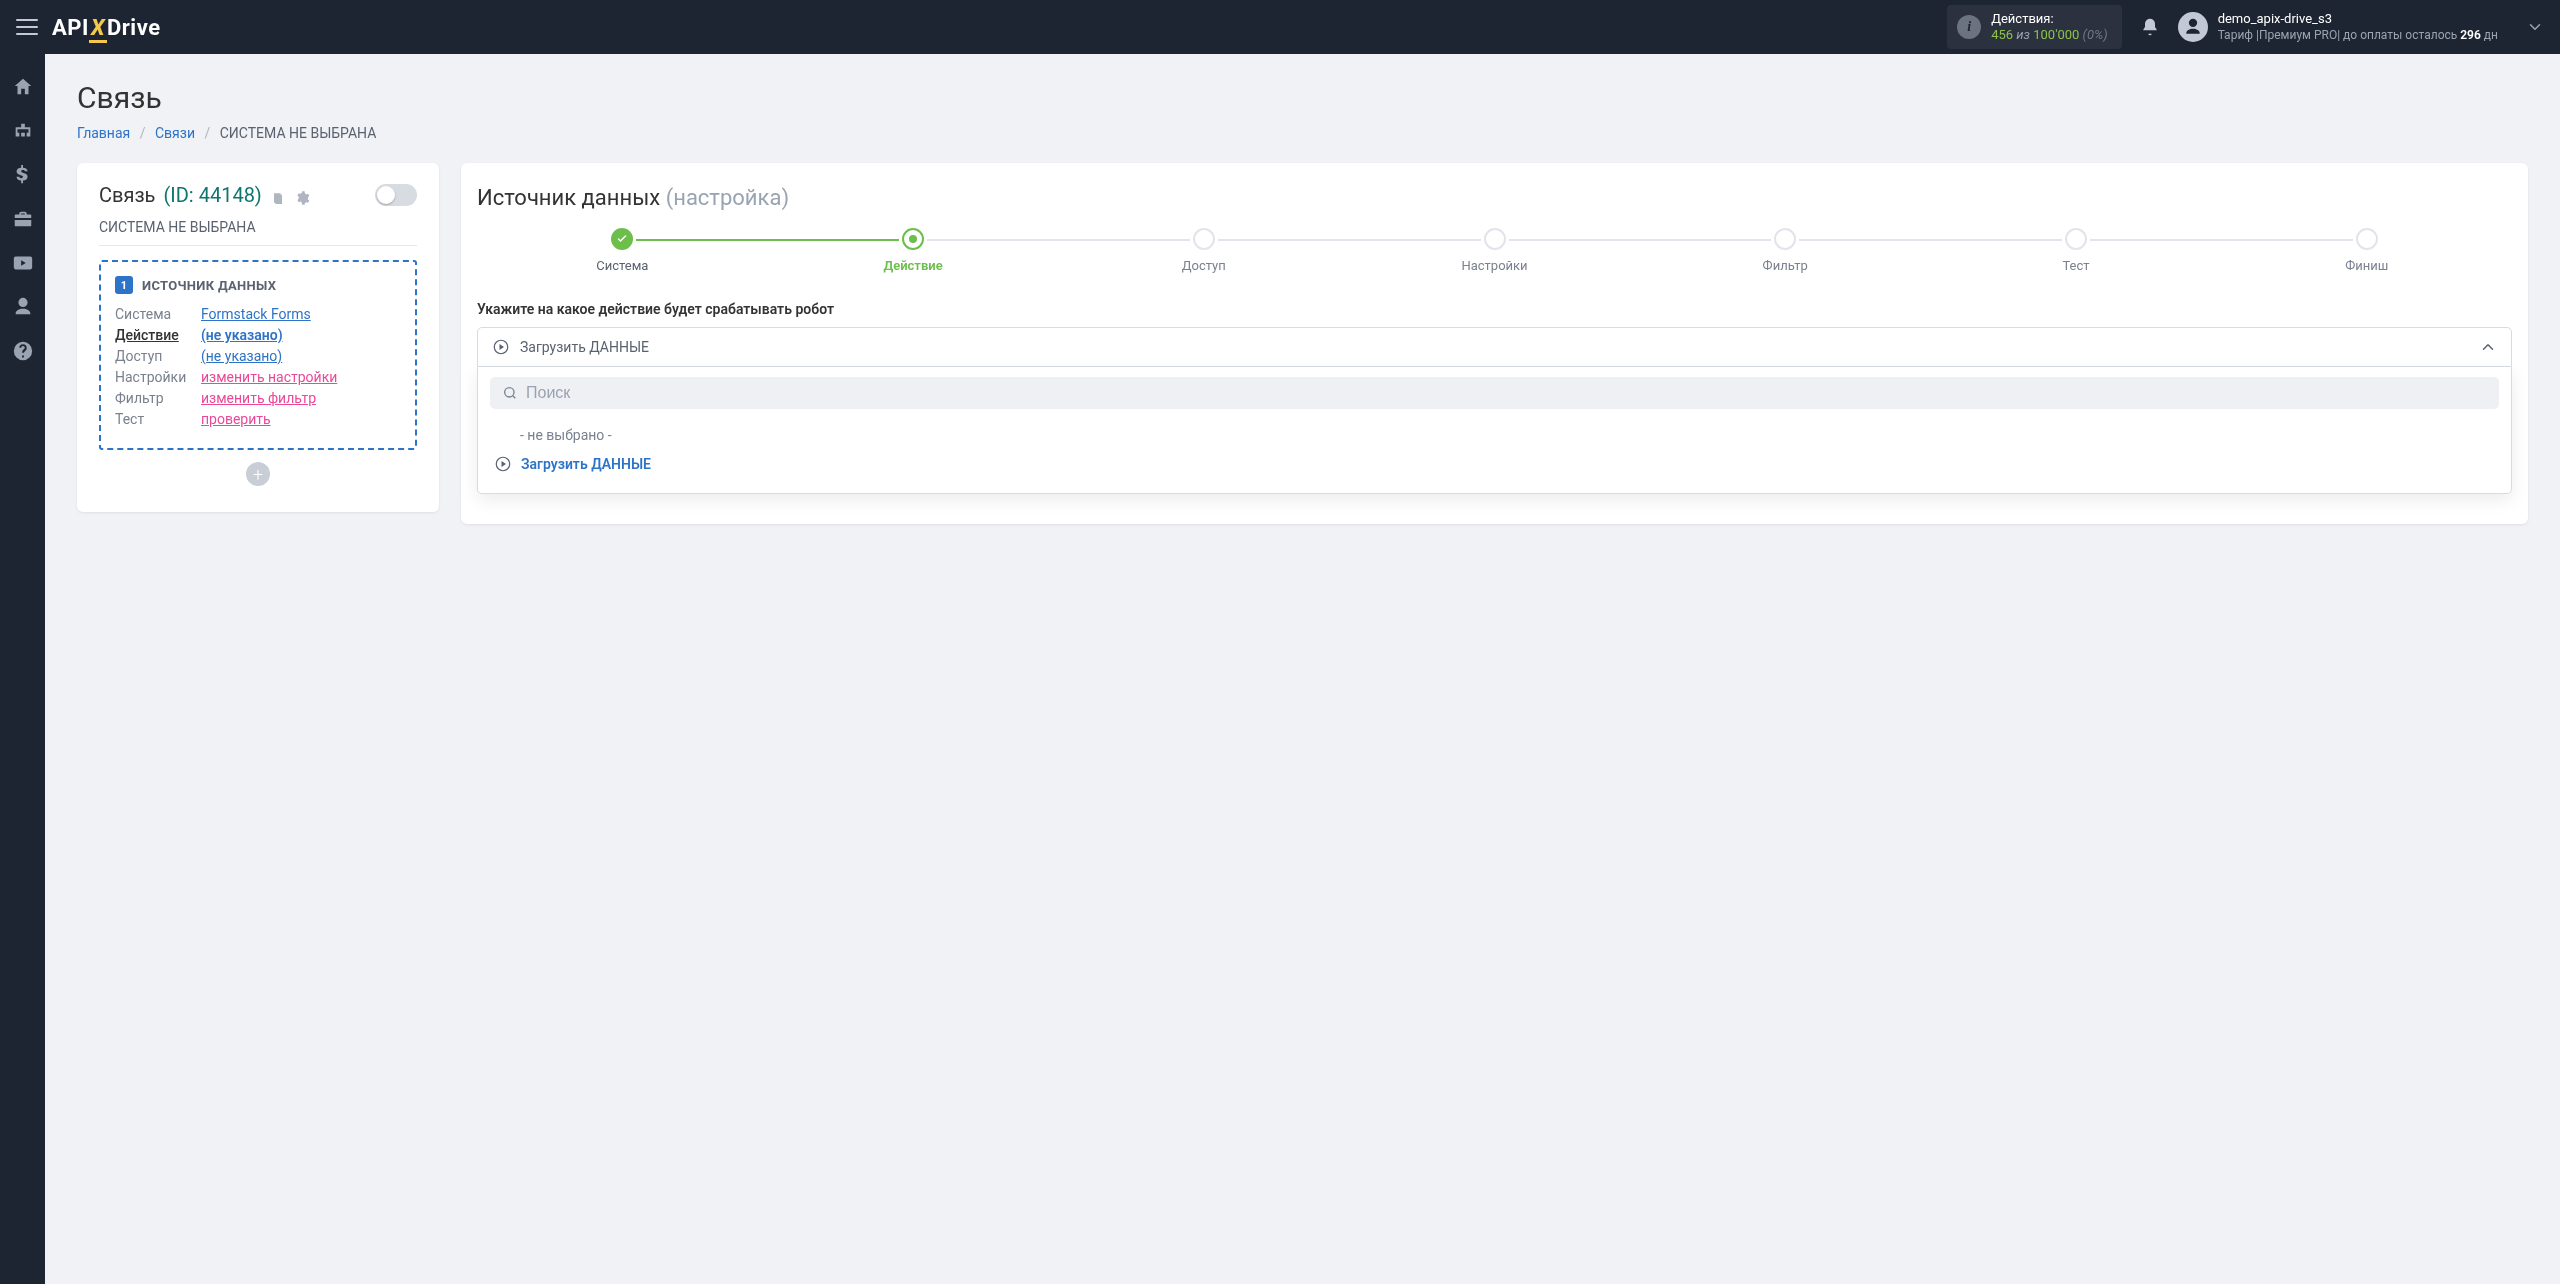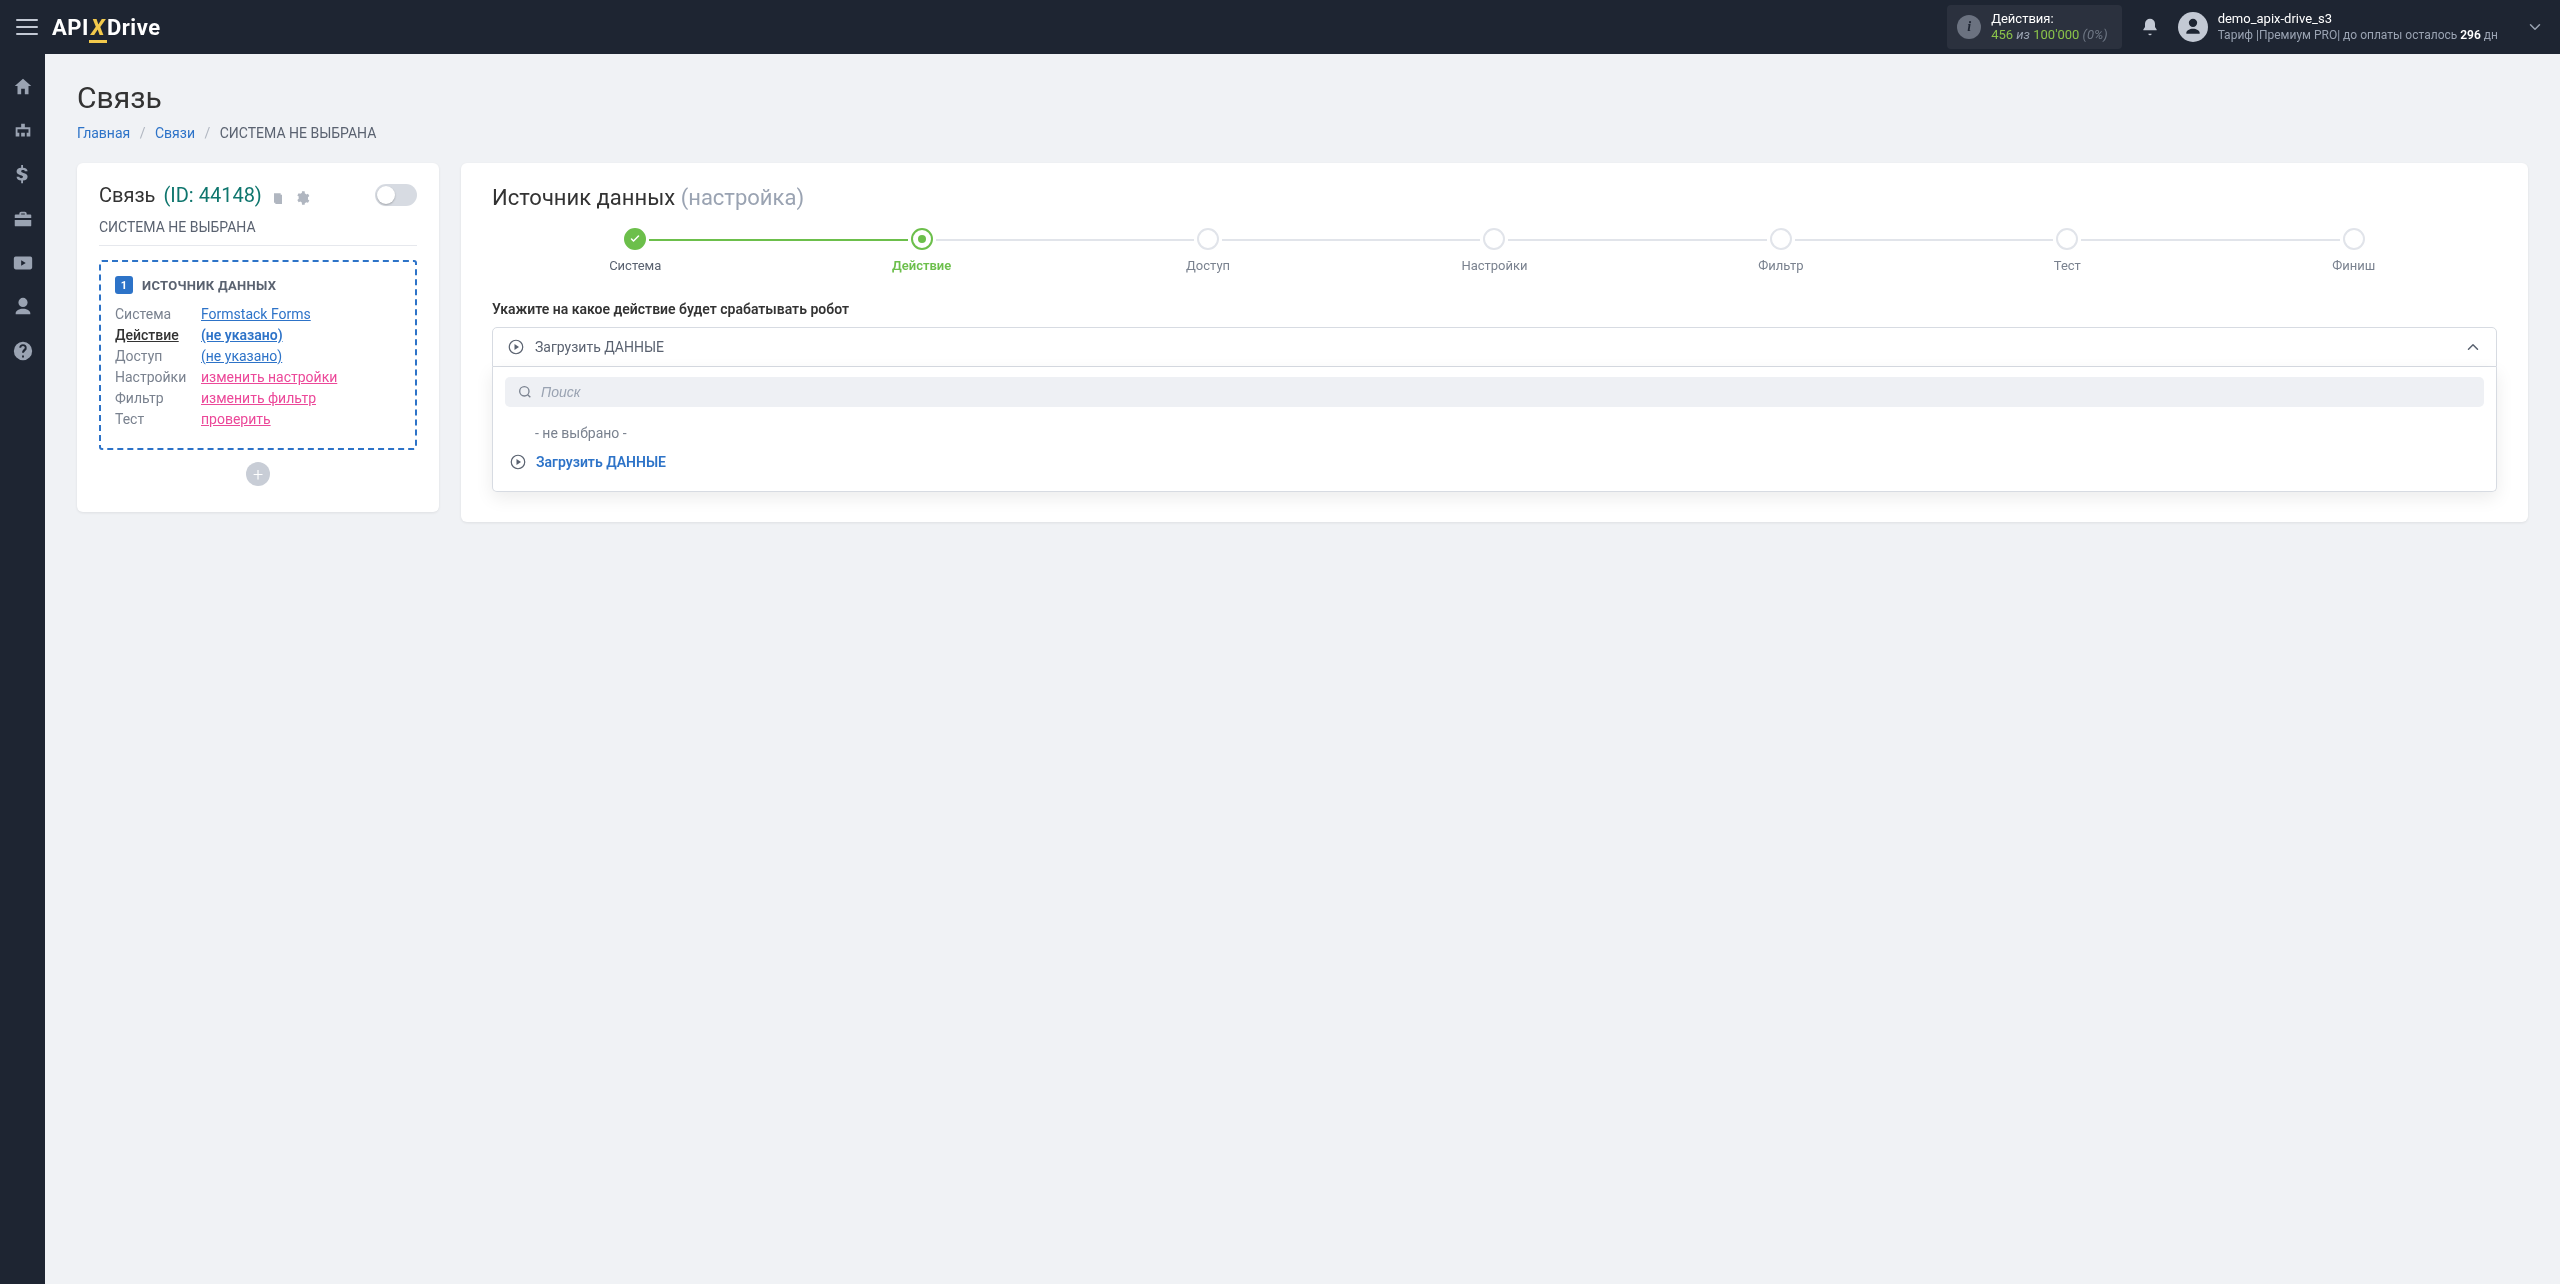--- a/index.html
+++ b/index.html
@@ -62,21 +62,21 @@
 .sb-title { font-size: 13px; font-weight: 700; color: #5a6270; letter-spacing: 0.3px; }
 .sb-row { display: flex; font-size: 14px; margin-bottom: 5px; }
 .sb-row .k { width: 86px; color: #7a828f; }
 .sb-row .k.active { color: #333; font-weight: 500; text-decoration: underline; }
 .sb-row .v { color: #2d73c8; }
 .sb-row .v.und { text-decoration: underline; font-weight: 600; }
 .sb-row .v.grey { color: #ec4899; }
 .add-circle { width: 24px; height: 24px; border-radius: 50%; background: #c8cdd6; color: #fff; display: flex; align-items: center; justify-content: center; margin: 12px auto 0; font-size: 18px; font-weight: 300; cursor: pointer; }
 
 
-.right-card { flex: 1; padding: 22px 31px 30px; }
+.right-card { flex: 1; padding: 22px 16px 30px; }
 .rc-title { font-size: 22px; color: #333; margin-bottom: 18px; }
 .rc-title .sub { color: #9aa3b2; }
 
 .stepper { display: flex; align-items: flex-start; justify-content: space-between; margin-bottom: 28px; position: relative; }
 .step { flex: 1; display: flex; flex-direction: column; align-items: center; position: relative; }
 .step:not(:last-child)::after { content: ""; position: absolute; top: 11px; left: calc(50% + 14px); right: calc(-50% + 14px); height: 2px; background: #e1e4ea; }
 .step.done:not(:last-child)::after { background: #6cbf4b; }
 .step .dot { width: 22px; height: 22px; border-radius: 50%; border: 2px solid #e1e4ea; background: #fff; display: flex; align-items: center; justify-content: center; z-index: 1; }
 .step.done .dot { background: #6cbf4b; border-color: #6cbf4b; }
 .step.done .dot svg { stroke: #fff; }
@@ -88,21 +88,21 @@
 
 .form-label { font-size: 14px; font-weight: 600; color: #333; margin-bottom: 10px; }
 
 .select-wrap { position: relative; border-radius: 29px; }
 .select-head { border: 1px solid #d7dbe2; border-radius: 5px 5px 0 0; padding: 10px 14px; display: flex; align-items: center; gap: 10px; font-size: 14px; color: #5a6270; cursor: pointer; background: #fff; }
 .select-head .play { width: 18px; height: 18px; }
 .select-head .chev { margin-left: auto; width: 18px; height: 18px; color: #5a6270; }
 .dropdown { border: 1px solid #d7dbe2; border-top: none; border-radius: 0 0 5px 5px; box-shadow: 0 6px 18px rgba(0,0,0,0.08); background: #fff; padding: 10px 12px 14px; }
 .search-wrap { background: #eef0f4; border-radius: 5px; padding: 7px 12px; display: flex; align-items: center; gap: 8px; margin-bottom: 12px; }
 .search-wrap svg { width: 16px; height: 16px; stroke: #7a828f; fill: none; }
-.search-wrap input { border: none; background: transparent; outline: none; font-size: 14px; flex: 1; color: #0c4a6e; font-style: italic; }
+.search-wrap input { border: none; background: transparent; outline: none; font-size: 16px; flex: 1; color: #0c4a6e; }
 .search-wrap input::placeholder { color: #9aa3b2; }
 .opt { padding: 6px 4px 6px 30px; font-size: 14px; color: #5a6270; cursor: pointer; border-radius: 4px; }
 .opt.none { color: #7a828f; }
 .opt.act { display: flex; align-items: center; gap: 9px; padding-left: 4px; color: #2d73c8; font-weight: 600; }
 .opt.act .play { width: 18px; height: 18px; }
 
 svg.play-ico circle { fill: none; stroke: #5a6270; stroke-width: 1.6; }
 svg.play-ico path { fill: #5a6270; }
 .opt.act svg.play-ico circle { stroke: #5a6270; }
 .opt.act svg.play-ico path { fill: #5a6270; }

